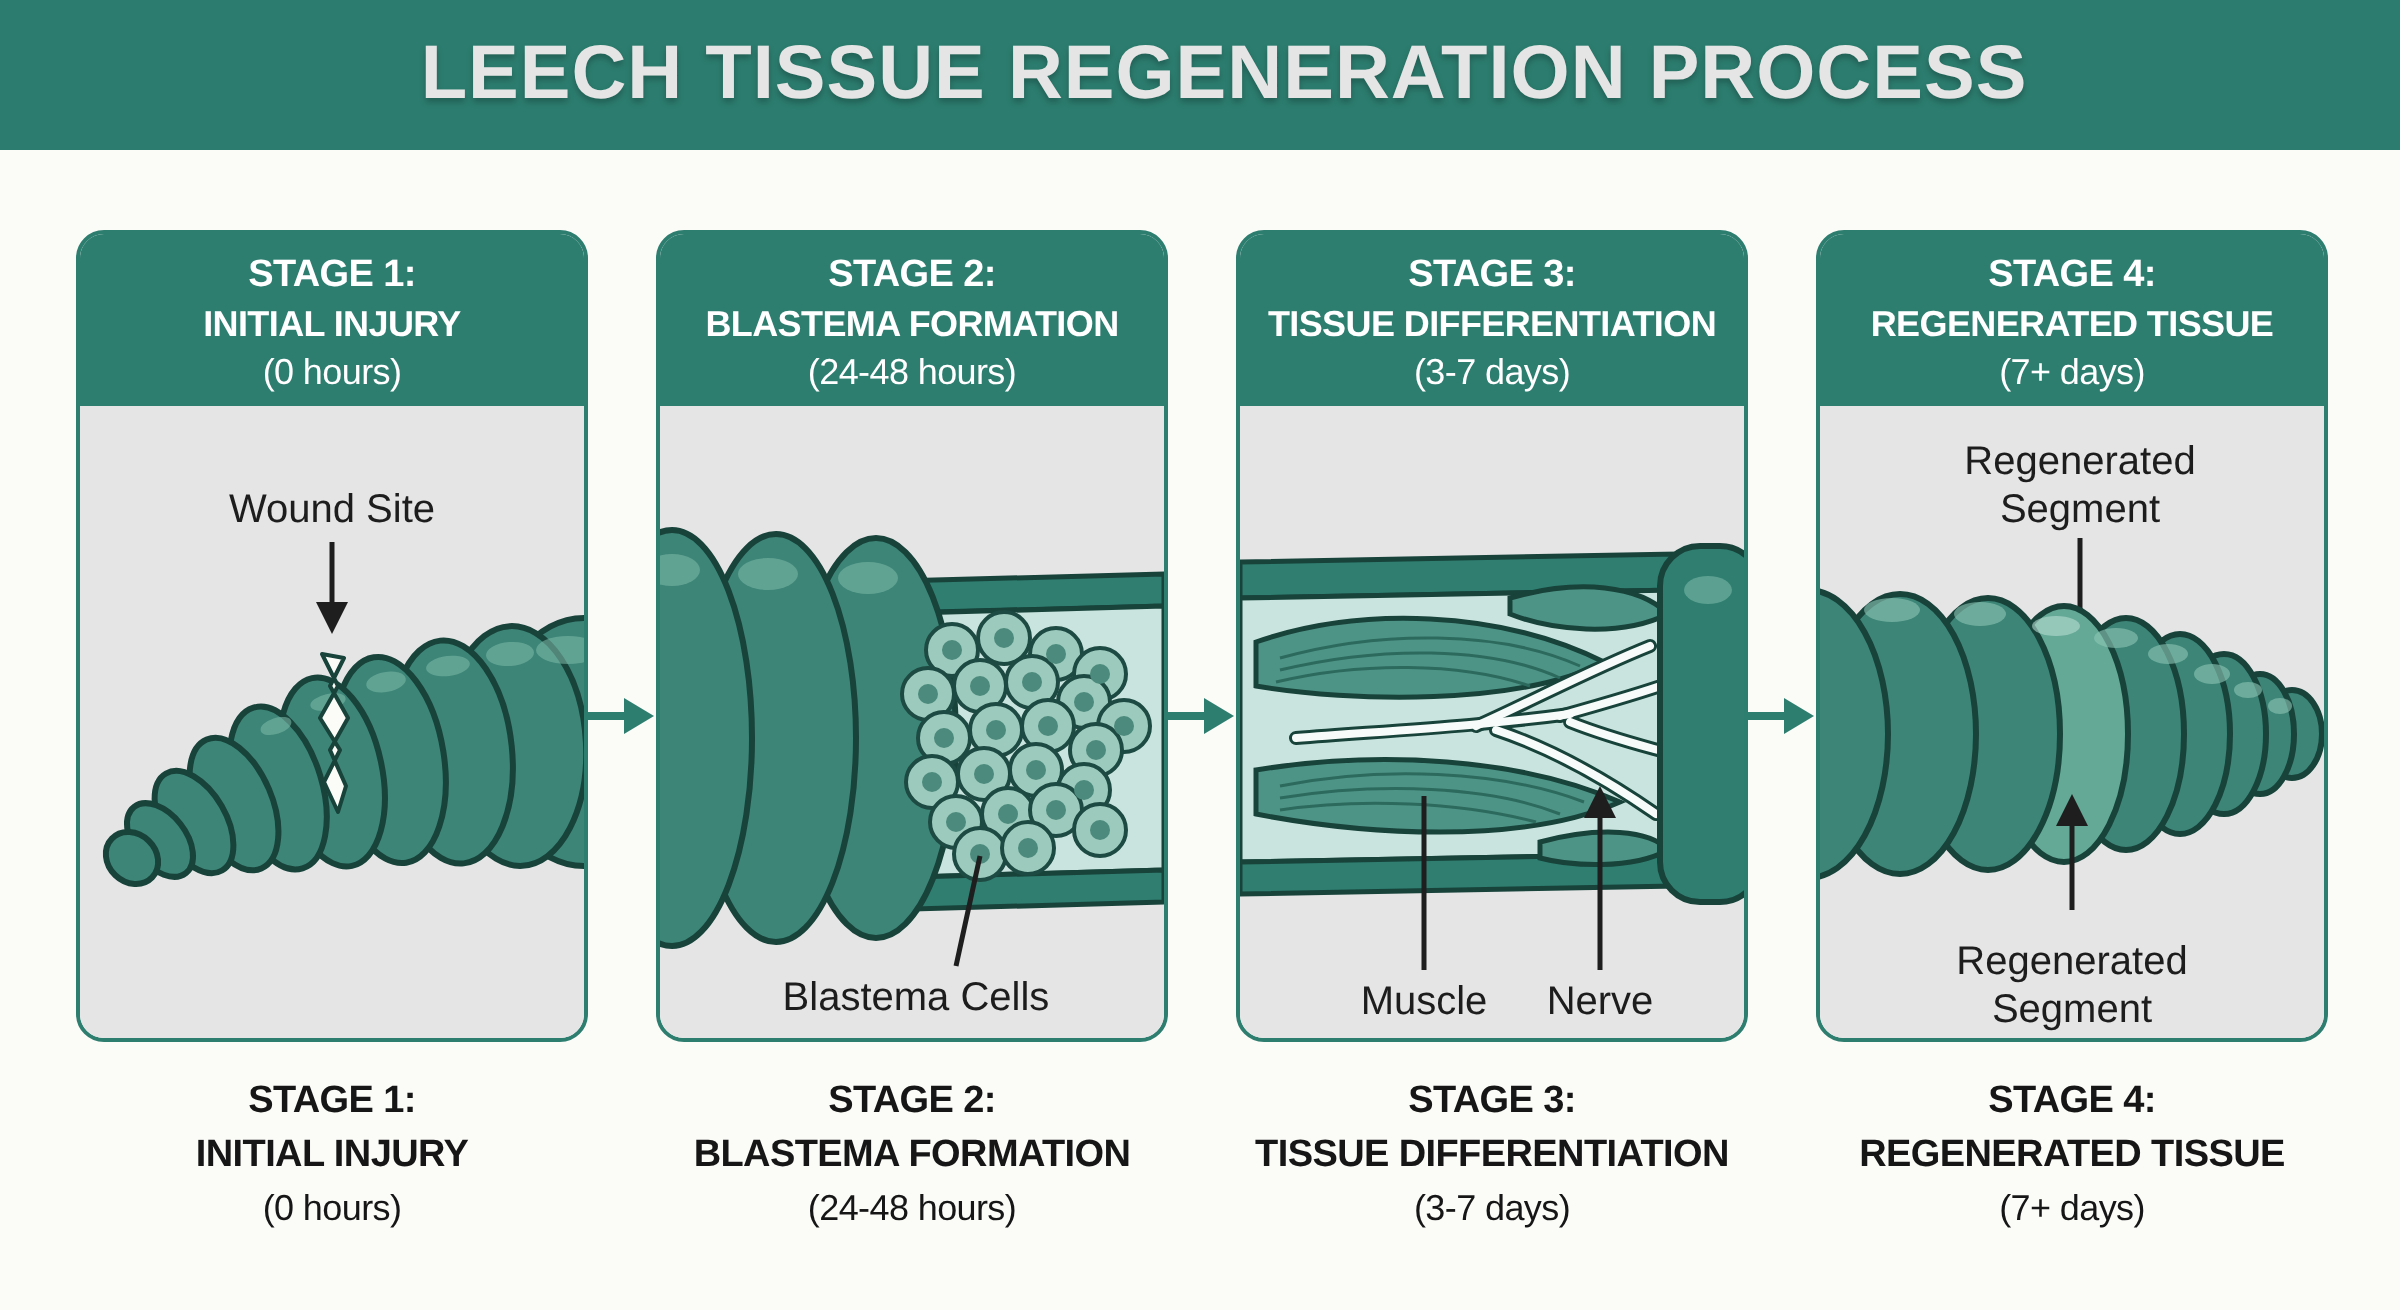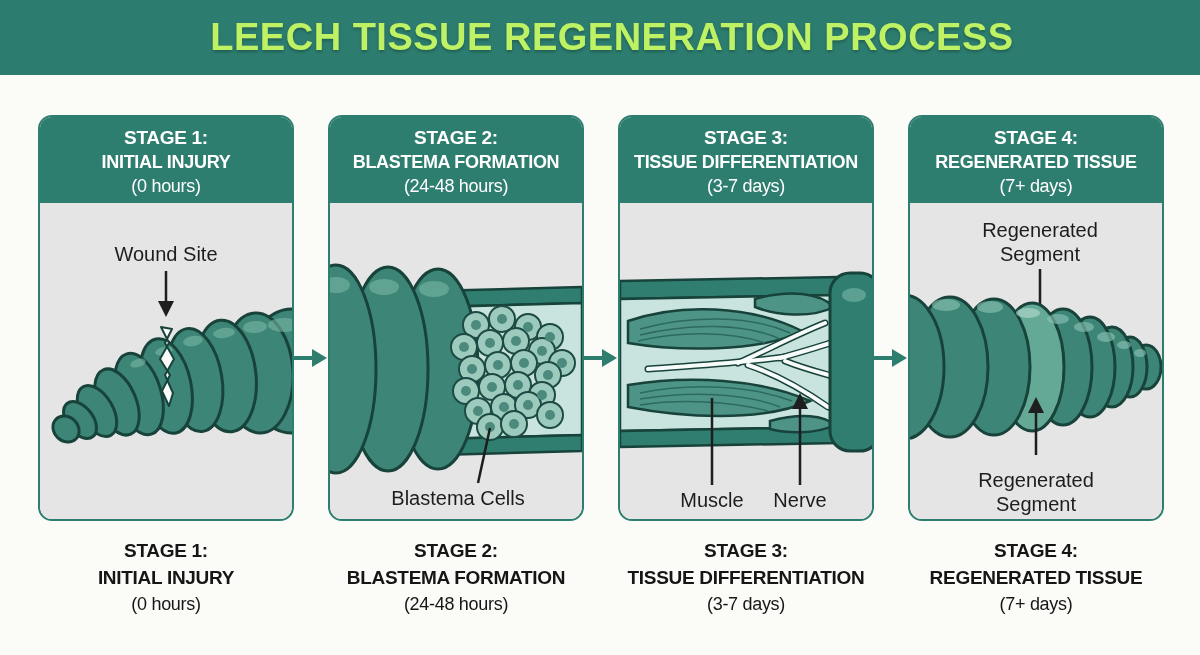--- a/index.html
+++ b/index.html
@@ -8,21 +8,21 @@
     background: #fbfbf8;
     font-family: "Liberation Sans", sans-serif;
     color: #1a1a1a;
   }
   .banner {
     width: 1200px; height: 75px;
     background: #2c7d6f;
     display: flex; align-items: center; justify-content: center;
   }
   .banner h1 {
-    color: #bef264; font-size: 38px; font-weight: 800;
+    color: #e5e5e5; font-size: 38px; font-weight: 800;
     letter-spacing: 0.5px;
     text-shadow: 0 2px 3px rgba(0,0,0,0.25);
     margin-left: 24px;
   }
   .main { position: relative; width: 1200px; height: 580px; }
   .cards-row {
     position: absolute; left: 38px; top: 40px;
     display: flex; gap: 34px;
   }
   .stage-col { width: 256px; display: flex; flex-direction: column; }

